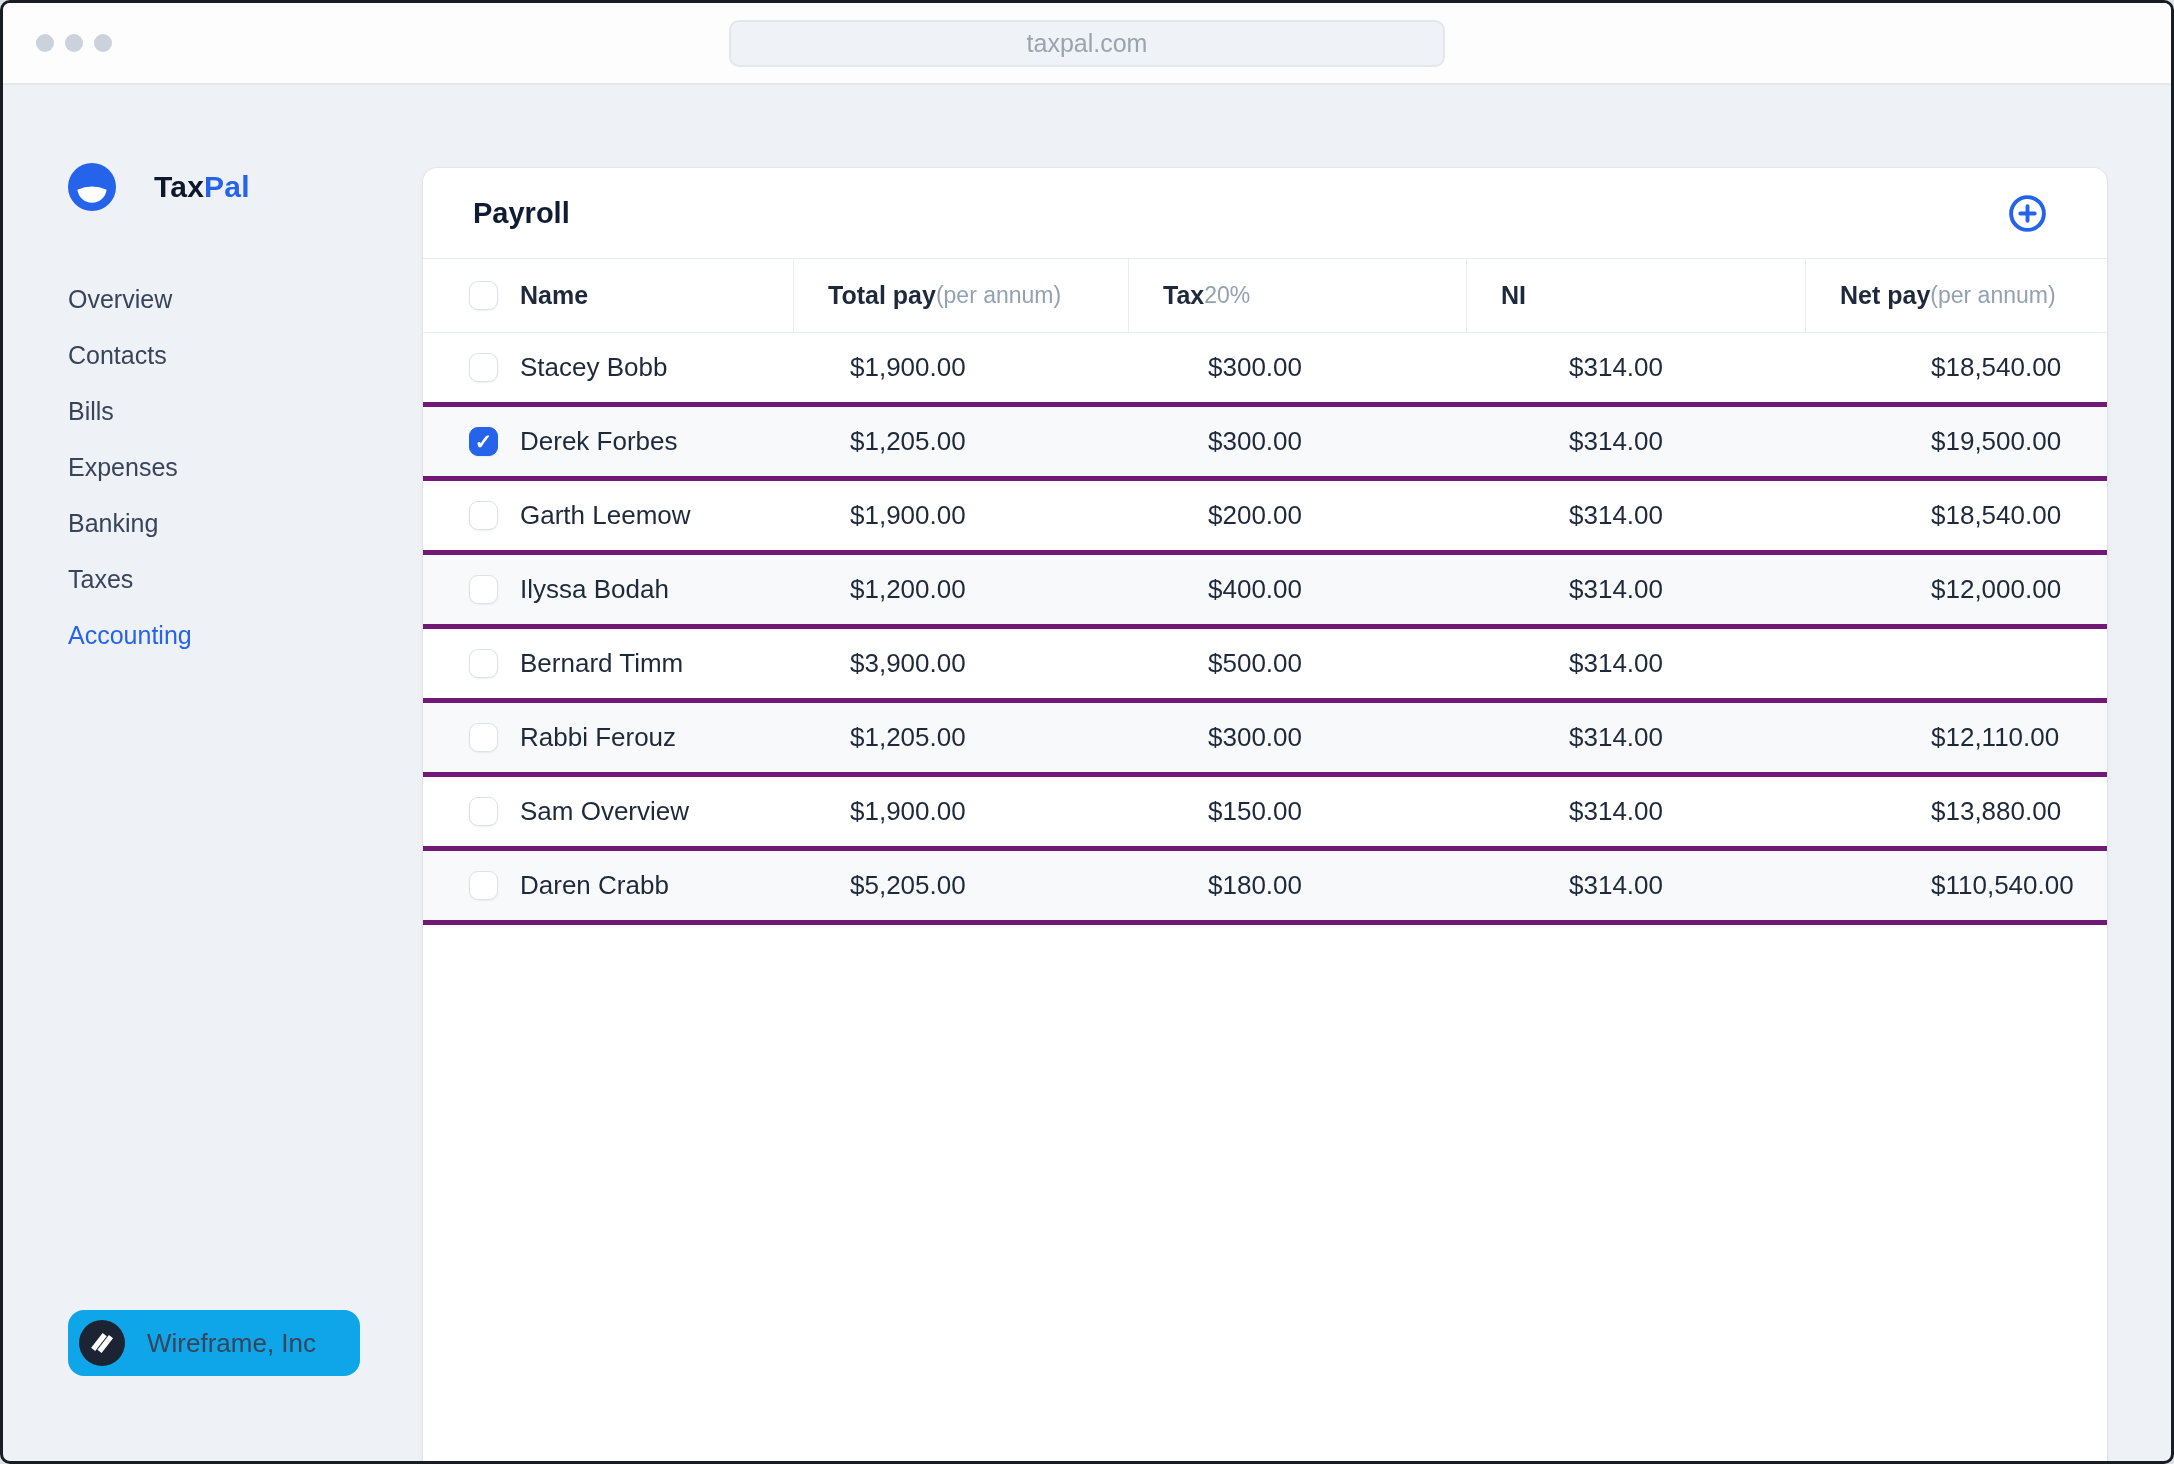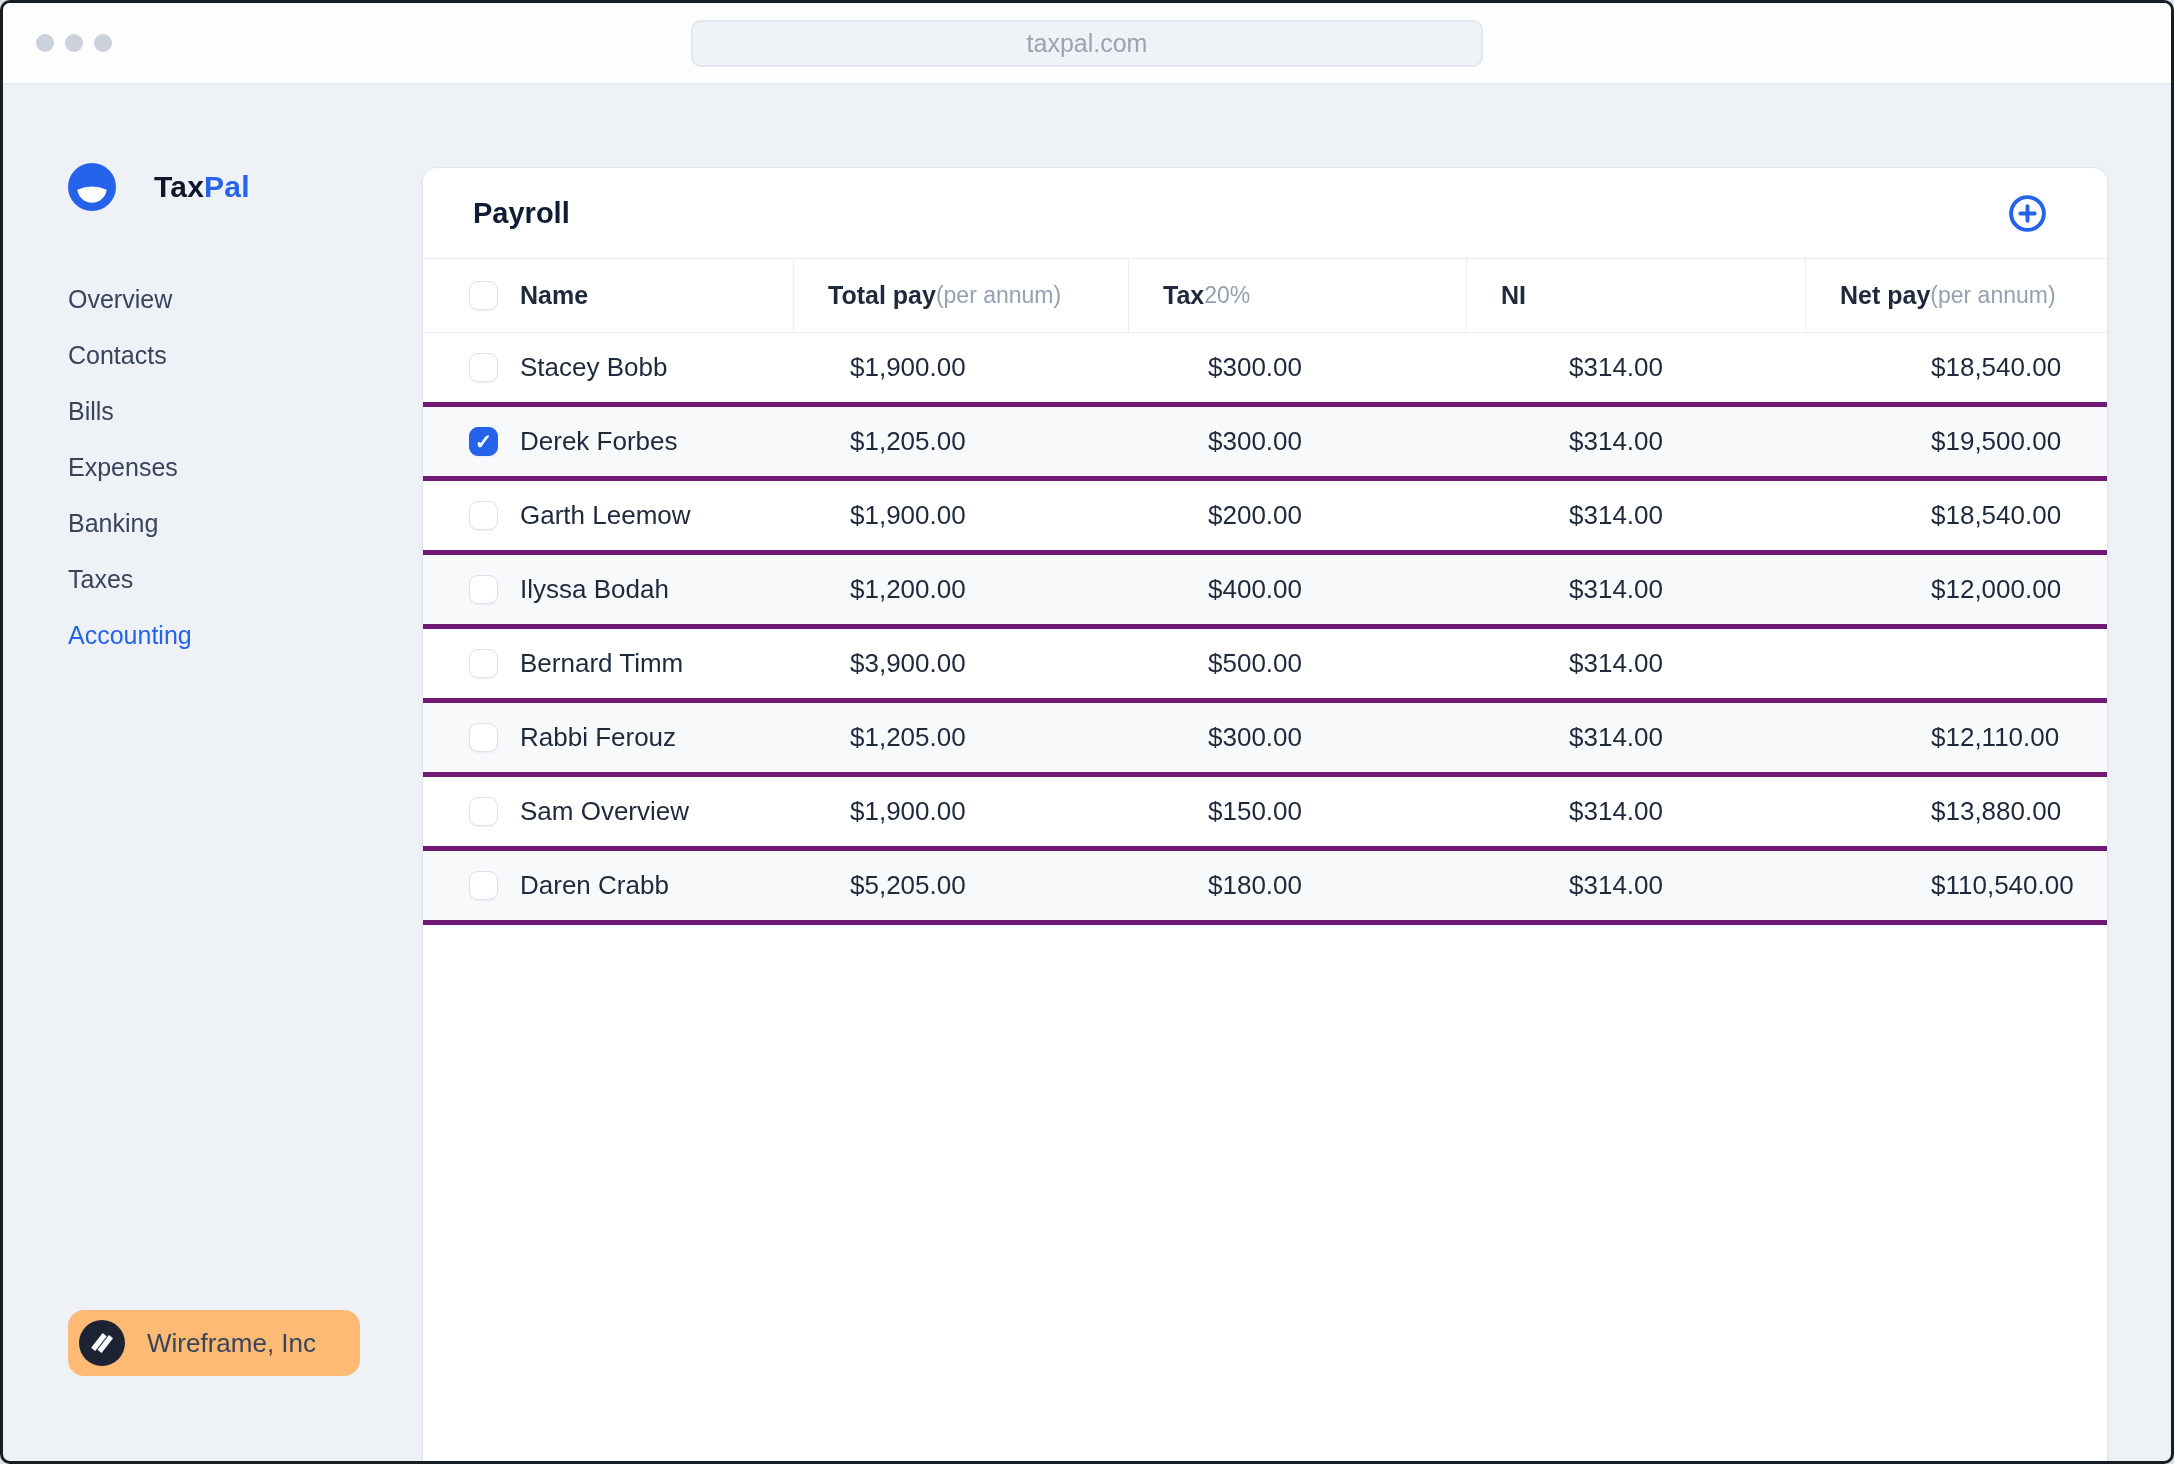--- a/index.html
+++ b/index.html
@@ -15,21 +15,21 @@
 
   
   .topbar{
     height:82px;flex:0 0 82px;background:#FDFDFE;
     border-bottom:2px solid #E4E9EF;
     position:relative;display:flex;align-items:center;justify-content:center;
   }
   .dots{position:absolute;left:33px;top:50%;transform:translateY(-50%);display:flex;gap:11px;}
   .dot{width:18px;height:18px;border-radius:50%;background:#CBD2DB;}
   .urlbar{
-    width:792px;height:47px;background:#EFF2F6;border:2px solid #E2E7EE;border-radius:10px;
+    width:716px;height:47px;background:#EFF2F6;border:2px solid #E2E7EE;border-radius:10px;
     display:flex;align-items:center;justify-content:center;
     color:#9AA3AF;font-size:25px;
   }
 
   
   .content{flex:1;display:flex;min-height:0;}
   .sidebar{flex:0 0 420px;position:relative;padding:78px 0 0 65px;}
   .main{flex:1;padding:83px 64px 0 0;min-width:0;}
 
   
@@ -38,21 +38,21 @@
   .brand{font-size:30px;font-weight:700;color:#0F172A;letter-spacing:.2px;}
   .brand .accent{color:#2563EB;}
 
   .nav{margin-top:60px;}
   .nav ul{list-style:none;margin:0;padding:0;}
   .nav li{height:56px;display:flex;align-items:center;font-size:25px;color:#38445A;cursor:pointer;}
   .nav li.active{color:#2563EB;}
 
   .org-pill{
     position:absolute;left:65px;bottom:85px;
-    width:292px;height:66px;border-radius:16px;background:#fdba74;
+    width:292px;height:66px;border-radius:16px;background:#0ea5e9;
     display:flex;align-items:center;gap:22px;padding-left:11px;cursor:pointer;
   }
   .org-pill svg{width:46px;height:46px;display:block;}
   .org-pill span{font-size:26px;color:#38445A;}
 
   
   .card{
     background:#FFFFFF;border-radius:14px;height:1320px;
     box-shadow:0 0 0 1px rgba(15,23,42,.04),0 2px 6px rgba(15,23,42,.05);
     overflow:hidden;display:flex;flex-direction:column;

